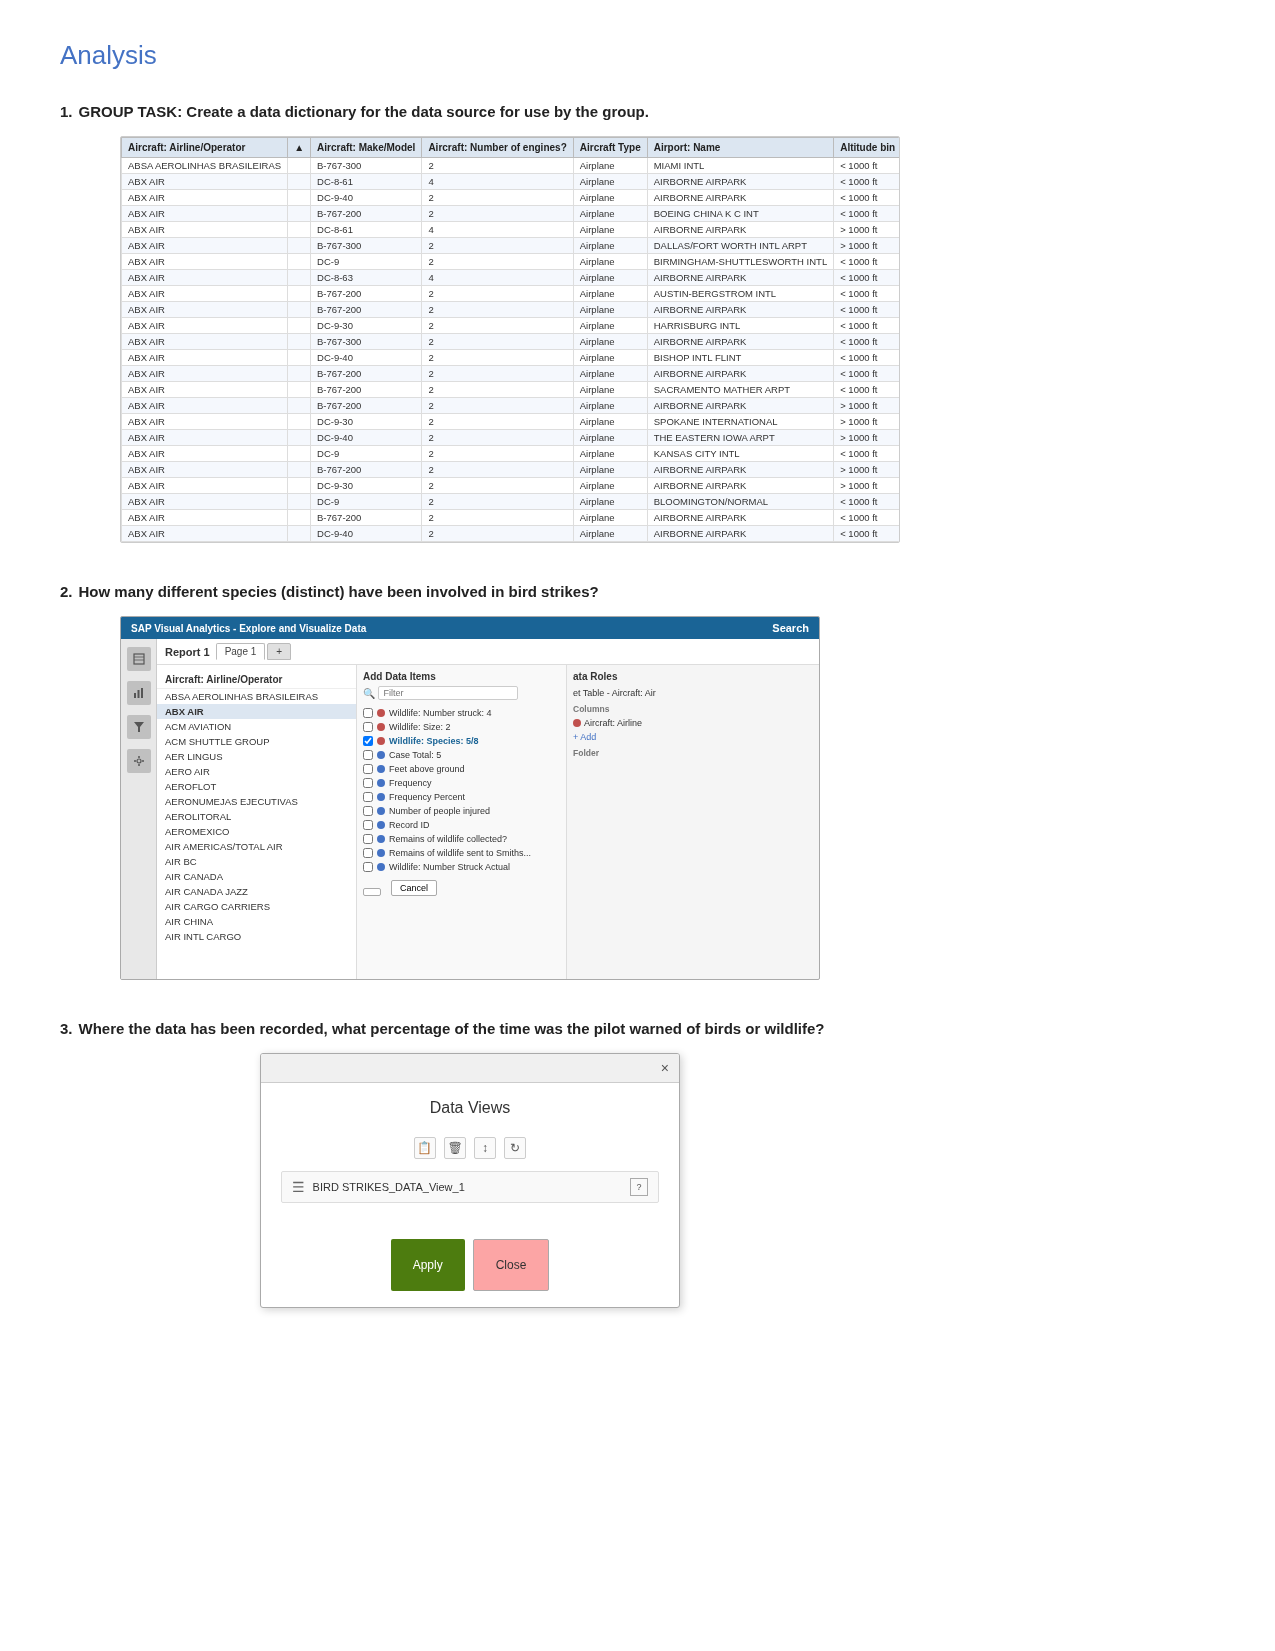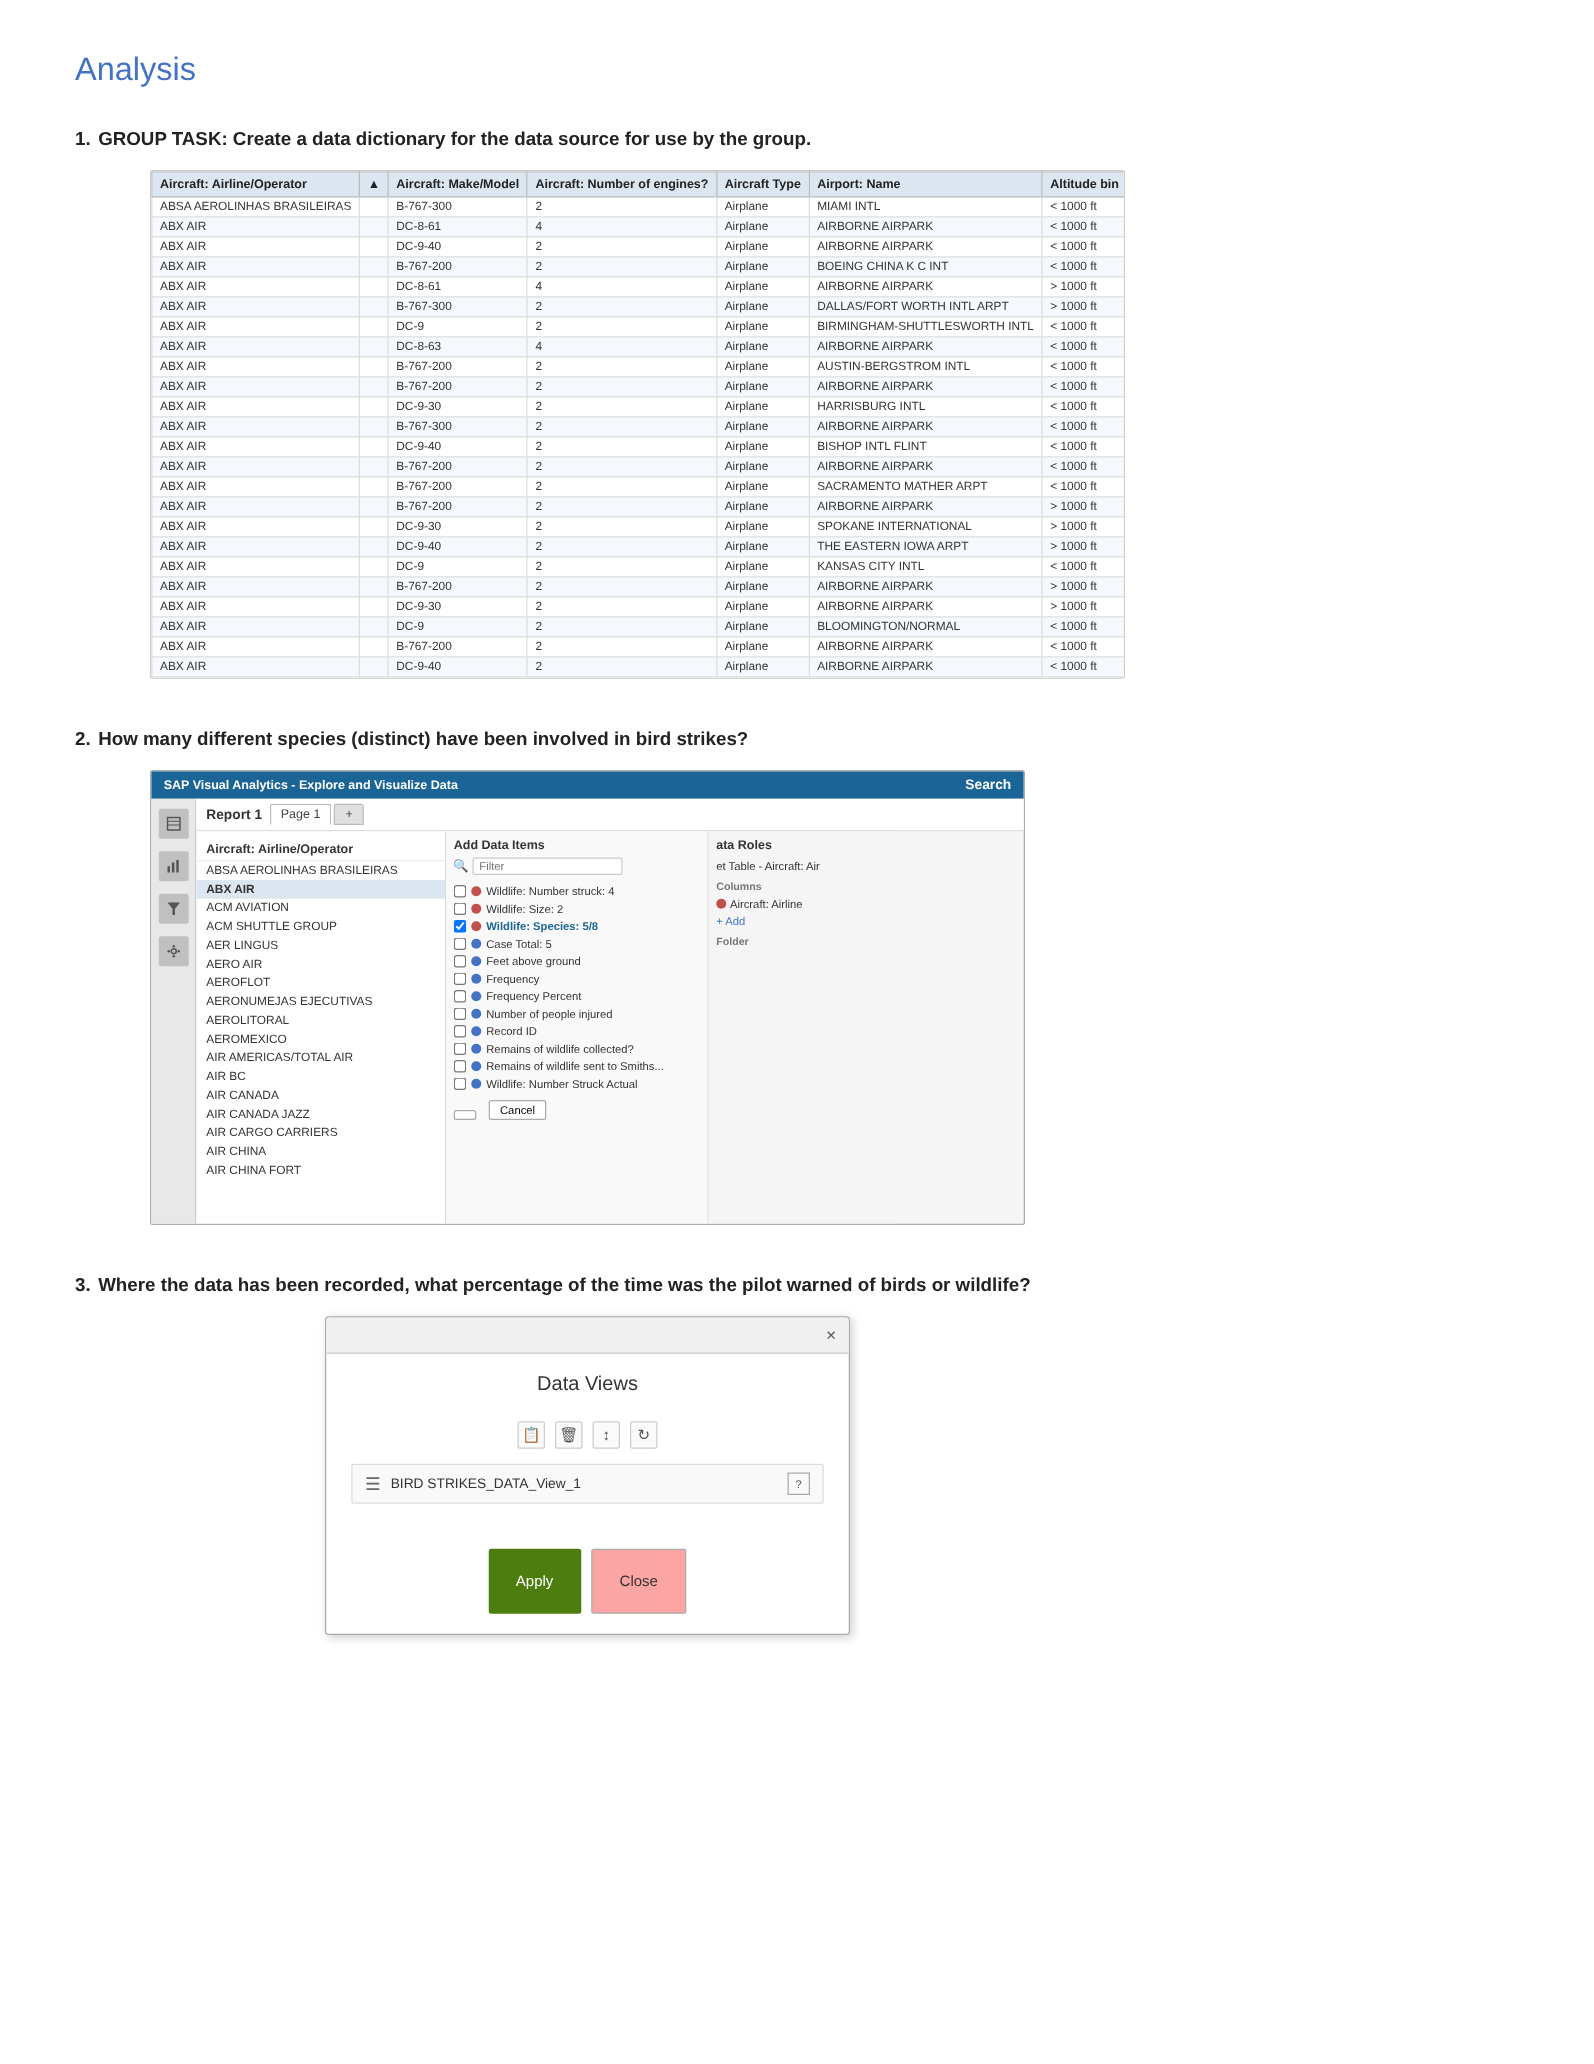--- a/index.html
+++ b/index.html
@@ -179,21 +179,21 @@
       margin-bottom: 6px;
     }
     .sap-filter-icon {
       font-size: 10px;
       color: #555;
     }
     .sap-filter-input {
       font-size: 9px;
       border: 1px solid #ccc;
       padding: 1px 4px;
-      width: 120px;
+      width: 140px;
       border-radius: 2px;
     }
     .sap-check-item {
       display: flex;
       align-items: center;
       gap: 4px;
       font-size: 9px;
       color: #333;
       padding: 2px 0;
     }
@@ -692,21 +692,21 @@
                 <div class="sap-list-item">AEROFLOT</div>
                 <div class="sap-list-item">AERONUMEJAS EJECUTIVAS</div>
                 <div class="sap-list-item">AEROLITORAL</div>
                 <div class="sap-list-item">AEROMEXICO</div>
                 <div class="sap-list-item">AIR AMERICAS/TOTAL AIR</div>
                 <div class="sap-list-item">AIR BC</div>
                 <div class="sap-list-item">AIR CANADA</div>
                 <div class="sap-list-item">AIR CANADA JAZZ</div>
                 <div class="sap-list-item">AIR CARGO CARRIERS</div>
                 <div class="sap-list-item">AIR CHINA</div>
-                <div class="sap-list-item">AIR CHINA FORT</div>
+                <div class="sap-list-item">AIR INTL CARGO</div>
               </div>
           </div>
 
           <div class="sap-add-panel">
             <div class="sap-add-title">Add Data Items</div>
             <div class="sap-filter-box">
               <span class="sap-filter-icon">🔍</span>
               <input class="sap-filter-input" type="text" placeholder="Filter" style="">
             </div>
             <div id="sap-check-items">

